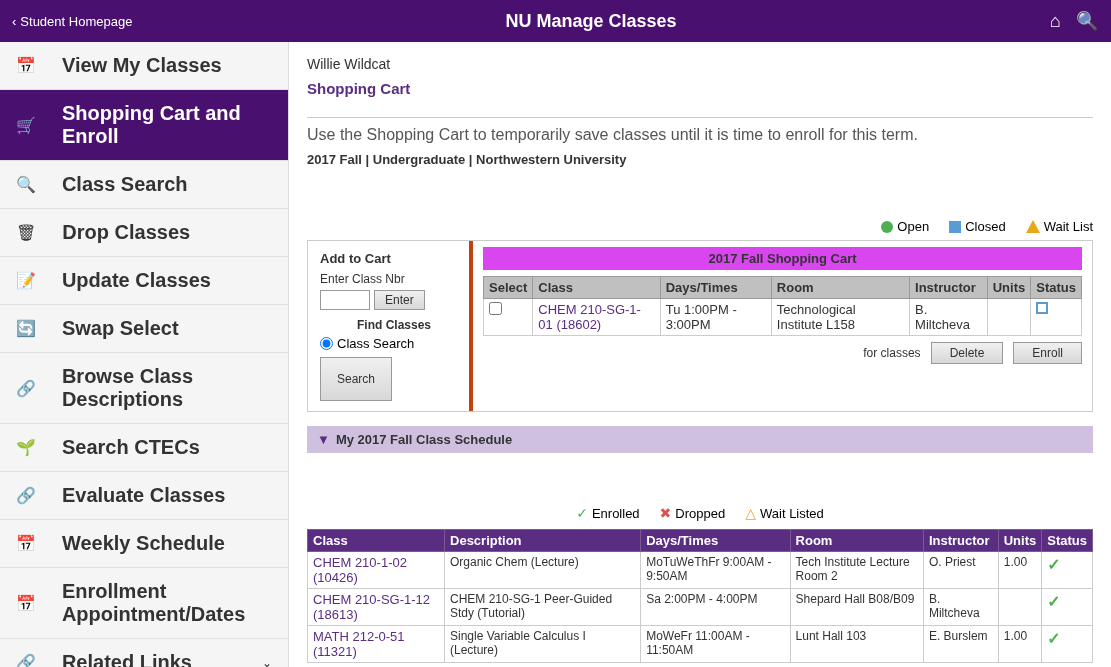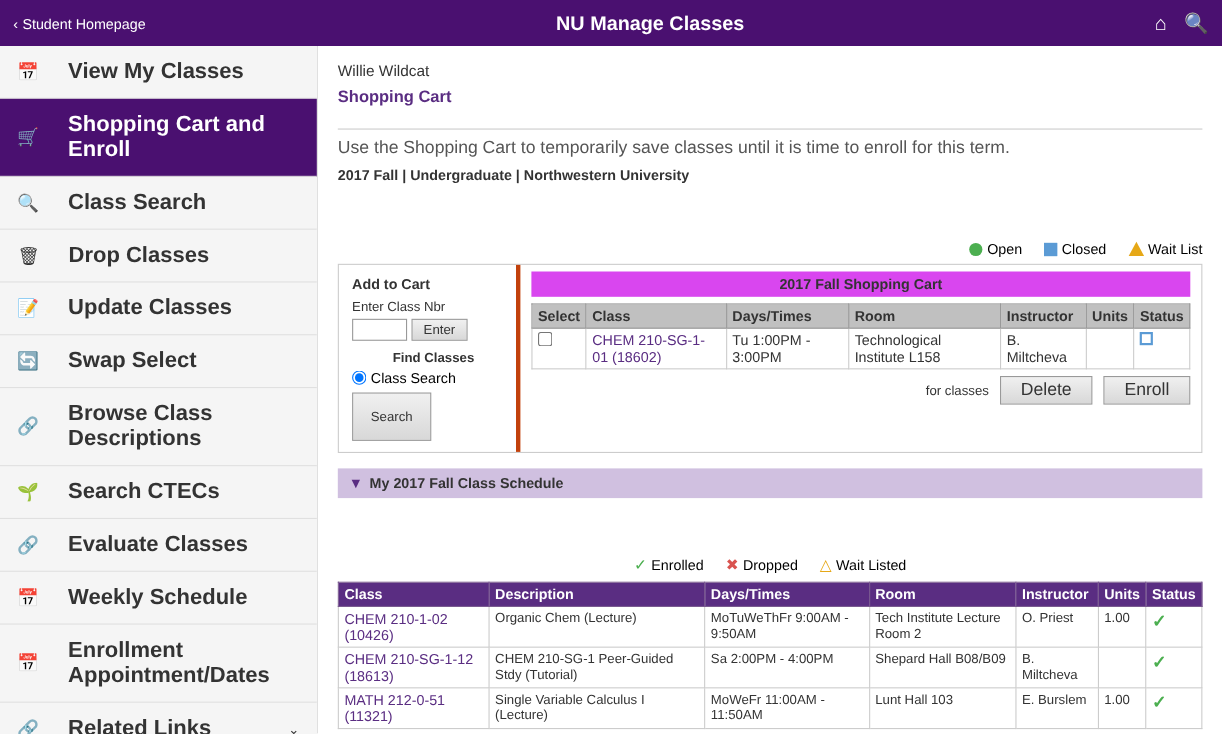--- a/index.html
+++ b/index.html
@@ -213,21 +213,21 @@
       align-items: center;
       gap: 10px;
       margin-top: 6px;
       justify-content: flex-end;
     }
     .for-selected-row span { font-size: 12px; color: #333; }
     .action-btn {
       background: linear-gradient(to bottom, #f0f0f0, #d8d8d8);
       border: 1px solid #999;
       padding: 3px 18px;
-      font-size: 16px;
+      font-size: 12px;
       cursor: pointer;
       color: #333;
       text-align: right;
     }
 
     
     .schedule-header {
       background: #d0c0e0;
       padding: 6px 10px;
       display: flex;

